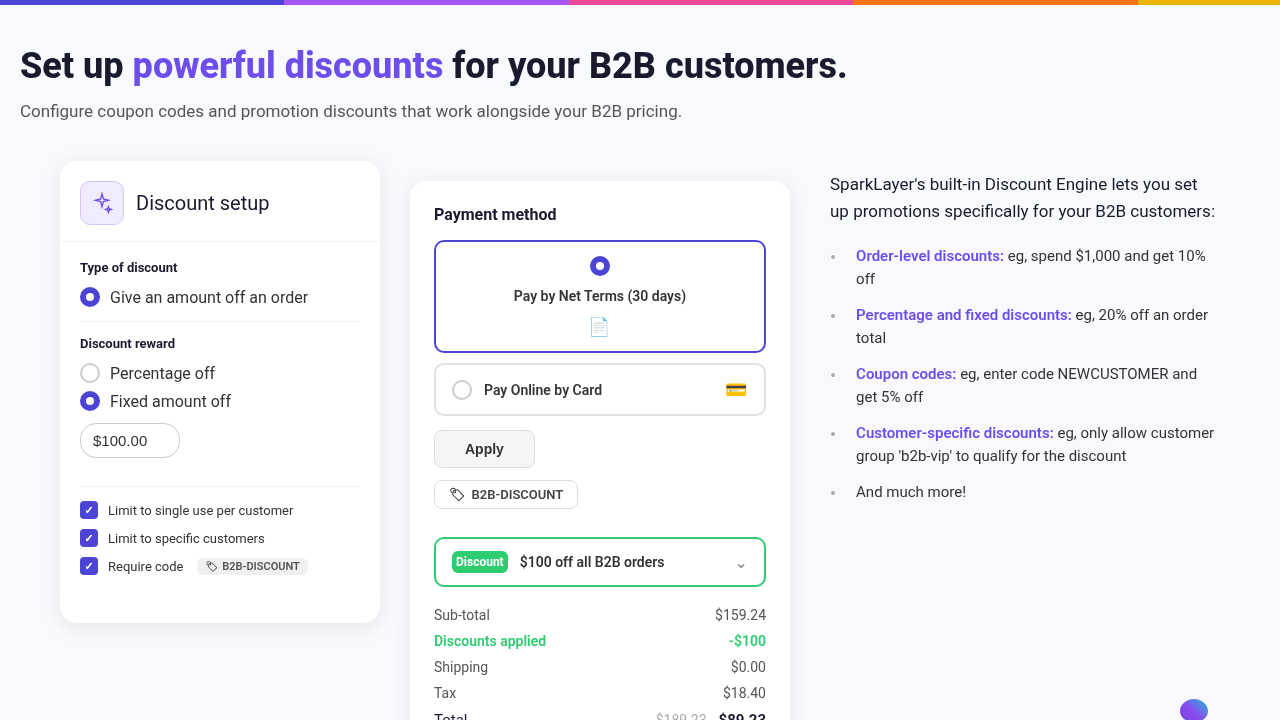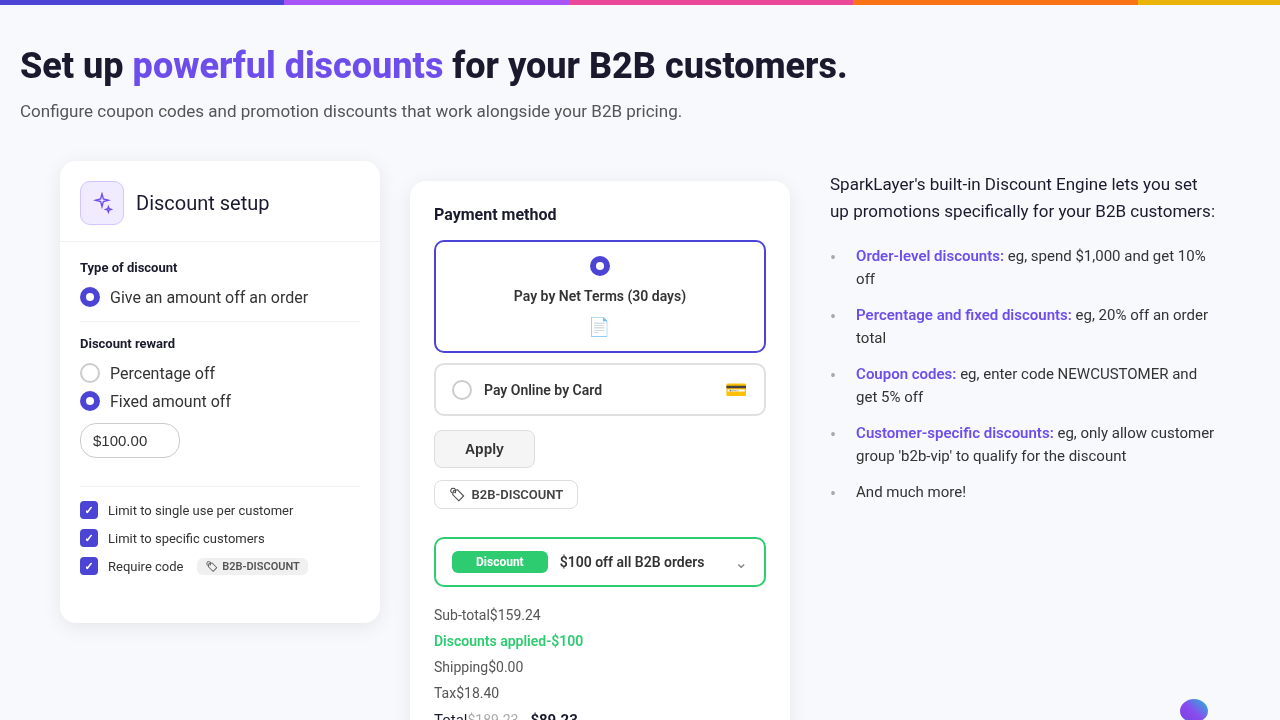--- a/index.html
+++ b/index.html
@@ -323,40 +323,40 @@
       gap: 12px;
       margin-bottom: 20px;
       cursor: pointer;
     }
 
     .discount-badge {
       background: #2ecc71;
       color: #fff;
       font-size: 12px;
       font-weight: 700;
-      padding: 4px 24px;
+      padding: 4px 4px;
       border-radius: 6px;
     }
 
     .discount-desc {
       font-size: 14px;
       font-weight: 600;
       color: #333;
       flex: 1;
     }
 
     .chevron-icon {
       color: #888;
       font-size: 16px;
     }
 
     
     .order-line {
       display: flex;
-      justify-content: flex-start;
+      justify-content: space-between;
       font-size: 14px;
       color: #555;
       margin-bottom: 10px;
       margin-top: 9px;
     }
 
     .order-line .label {}
     .order-line .value {}
 
     .order-line.discounts-applied .label { color: #2ecc71; font-weight: 600; }

